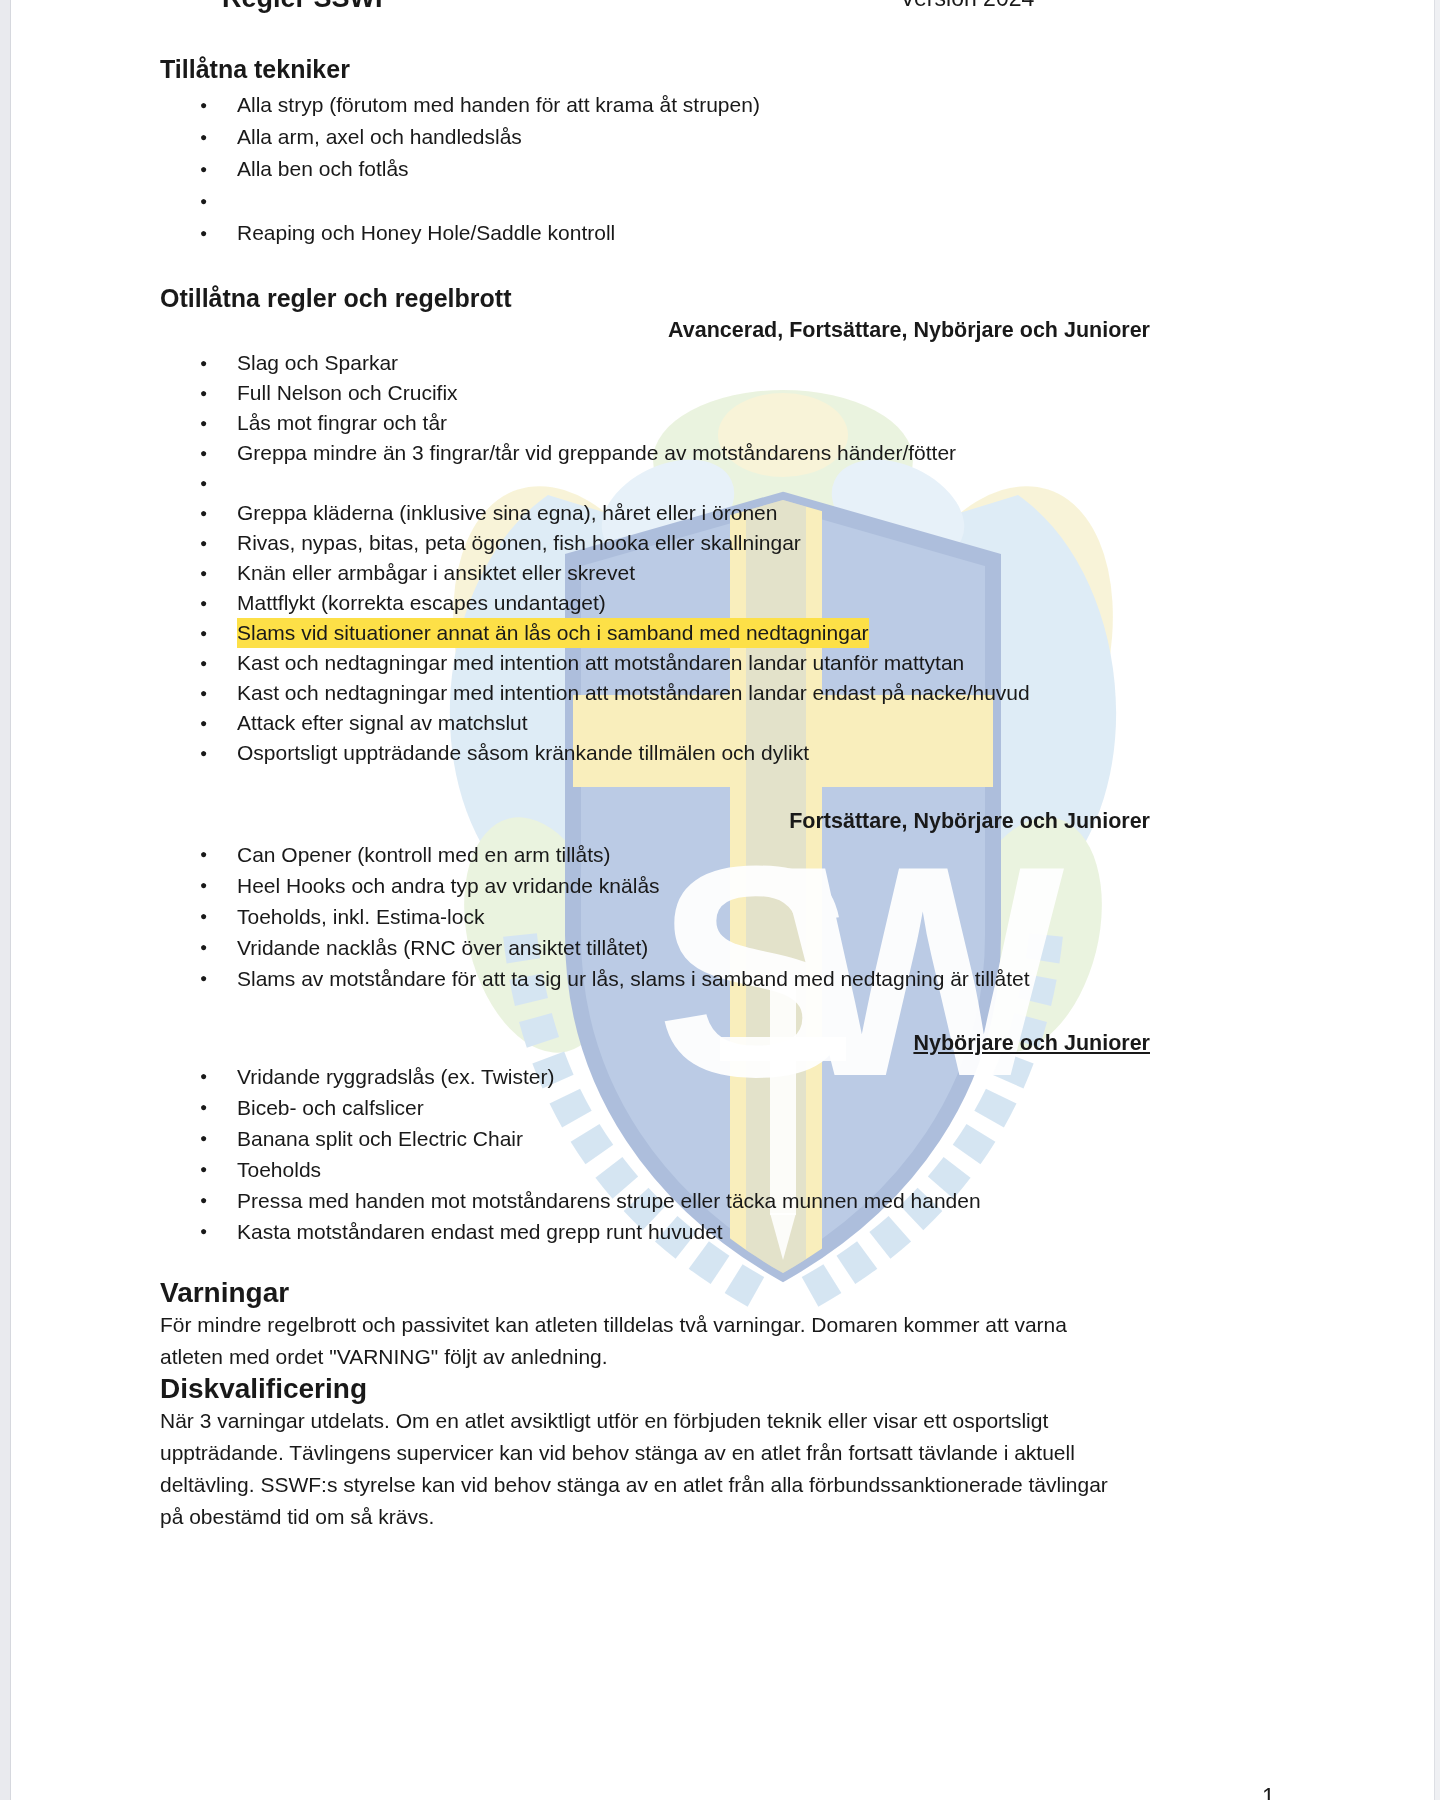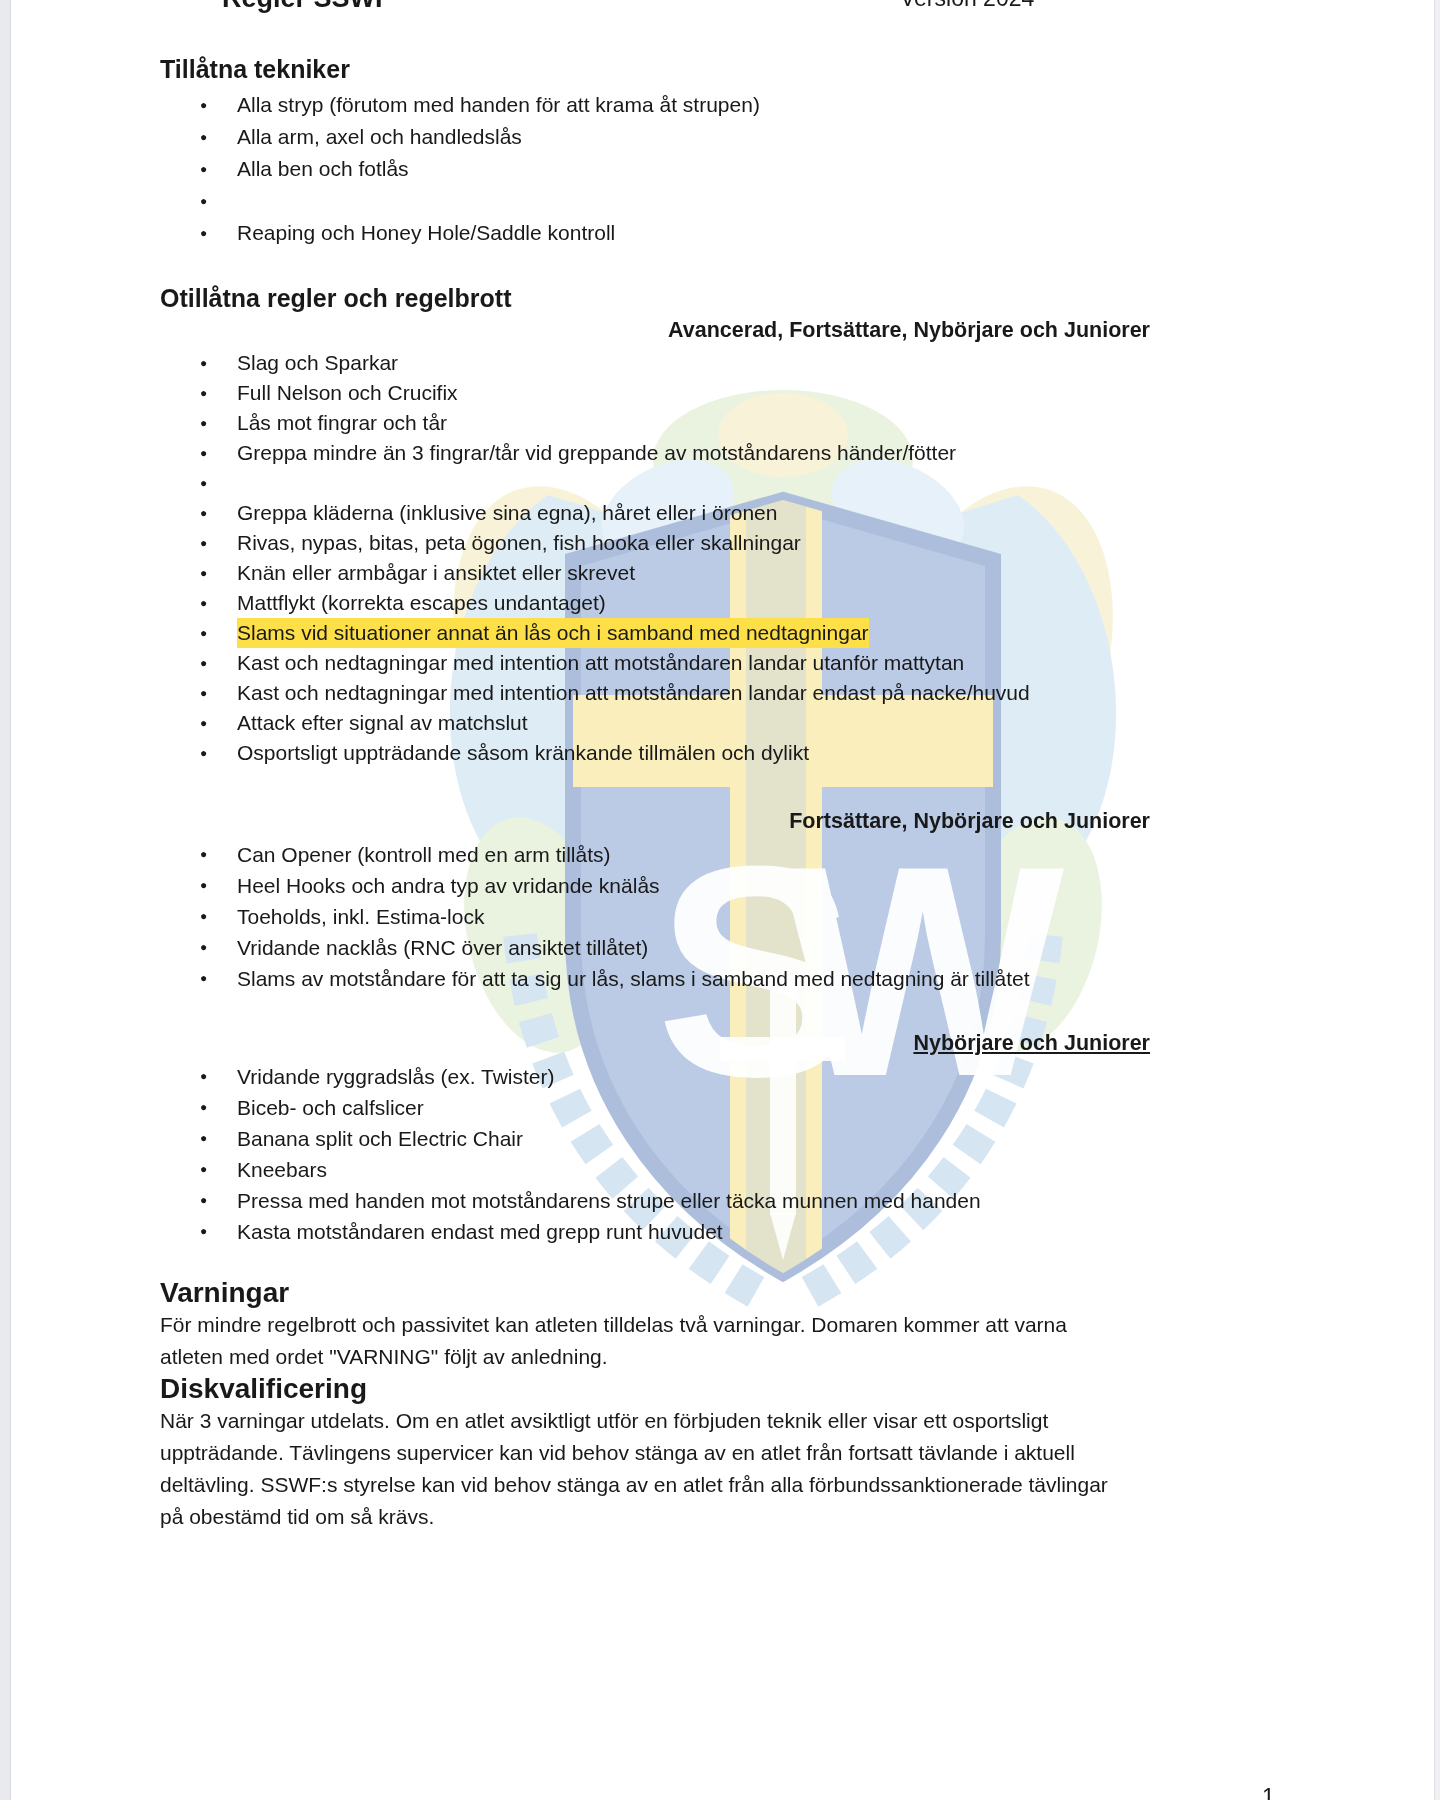--- a/index.html
+++ b/index.html
@@ -203,21 +203,21 @@
       <li>
           <span class="bullet">●</span>
           <span>Biceb- och calfslicer</span>
         </li>
       <li>
           <span class="bullet">●</span>
           <span>Banana split och Electric Chair</span>
         </li>
       <li>
           <span class="bullet">●</span>
-          <span>Kneebars</span>
+          <span>Toeholds</span>
         </li>
       <li>
           <span class="bullet">●</span>
           <span>Pressa med handen mot motståndarens strupe eller täcka munnen med handen</span>
         </li>
       <li>
           <span class="bullet">●</span>
           <span>Kasta motståndaren endast med grepp runt huvudet</span>
         </li>
     </ul>

